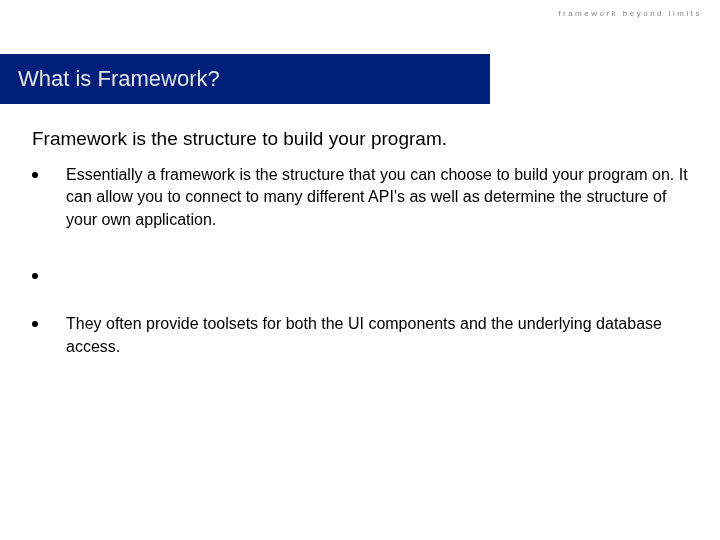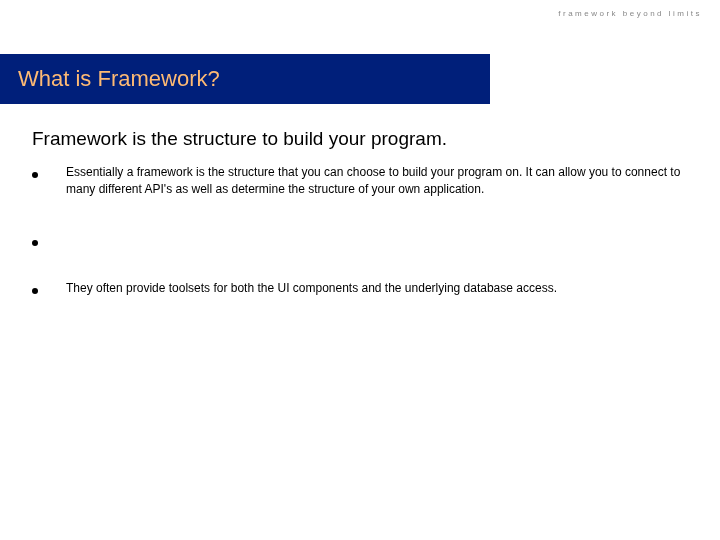--- a/index.html
+++ b/index.html
@@ -43,21 +43,21 @@
       top: 54px;
       left: 0;
       width: 490px;
       height: 50px;
       background: #001f7a;
       display: flex;
       align-items: center;
       padding-left: 18px;
     }
     .title-text {
-      color: #fdba74;
+      color: #e5e5e5;
       font-size: 22px;
       font-weight: normal;
     }
     .intro {
       position: absolute;
       top: 128px;
       left: 32px;
       font-size: 19px;
       color: #000;
     }
@@ -75,21 +75,21 @@
     .bullet-marker {
       width: 6px;
       height: 6px;
       background: #000;
       border-radius: 50%;
       margin-top: 8px;
       margin-right: 28px;
       flex-shrink: 0;
     }
     .bullet-text {
-      font-size: 12px;
+      font-size: 16px;
       color: #000;
       line-height: 1.4;
     }
   </style>
 </head>
 <body>
 
 <div class="logo">
   <div class="logo-tagline">framework beyond limits</div>
 </div>

